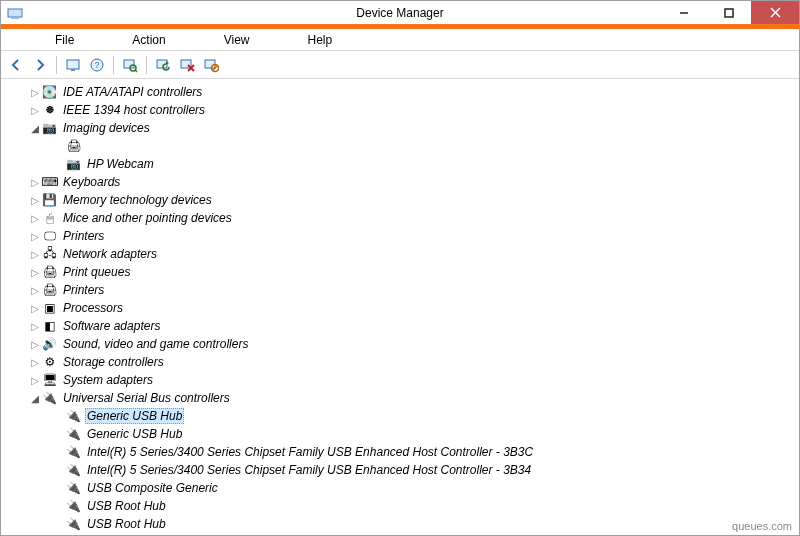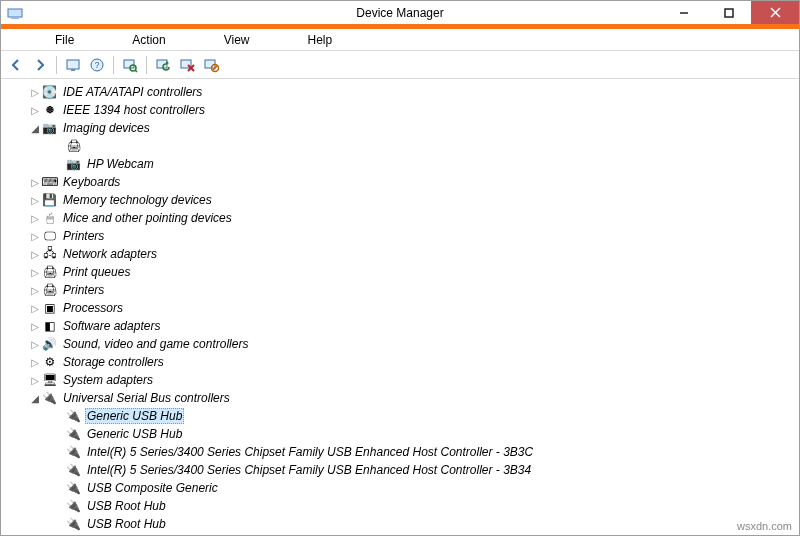--- a/index.html
+++ b/index.html
@@ -281,13 +281,13 @@
       <div class="tree-row">
         <span class="ind i2"></span>
         <span class="expander"></span>
         <span class="node-icon">🔌</span>
         <span class="node-label">USB Root Hub</span>
       </div>
     </div>
 
 </div>
 
-<div class="watermark">wsxdn.com</div>
+<div class="watermark">queues.com</div>
 
 </body></html>

